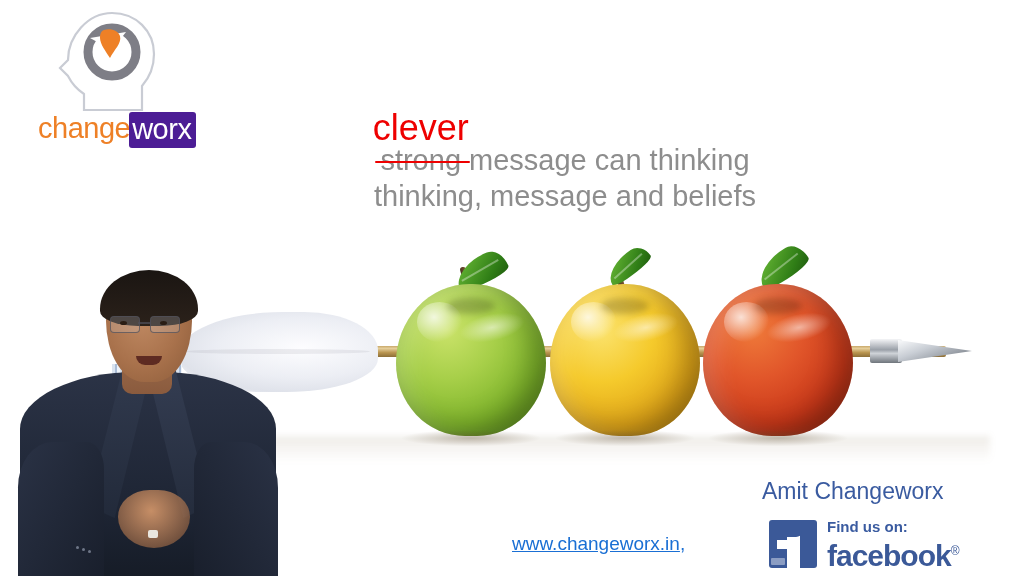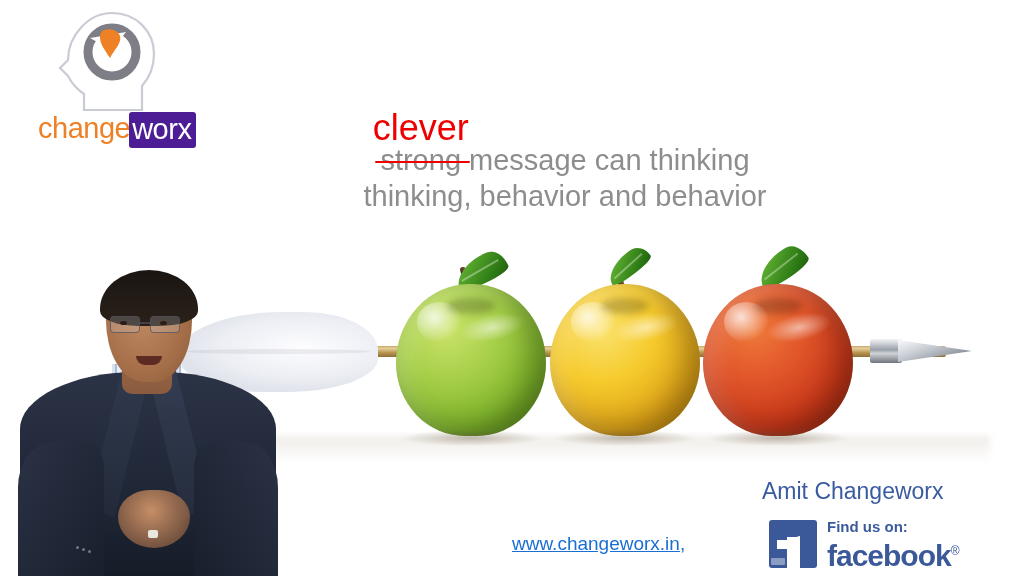--- a/index.html
+++ b/index.html
@@ -254,21 +254,21 @@
       <span class="logo-change">change</span>
       <span class="logo-worx-box">
         <span class="logo-worx">worx</span>
       </span>
     </div>
   </div>
 
 
   <div class="subtitle">
     <span class="strike-wrap"><span class="clever">clever</span><span class="strike-word">strong</span><span class="strike-line"></span></span><span> message can thinking</span>
-    <div>thinking, behavior and behavior</div>
+    <div>thinking, message and beliefs</div>
   </div>
 
   <div class="scene">
     <div class="ground"></div>
     <div class="shaft"></div>
     <div class="fletch"></div>
 
     <div class="apple apple-green" style="left:246px;">
       <div class="stem"></div>
       <div class="leaf"></div>

